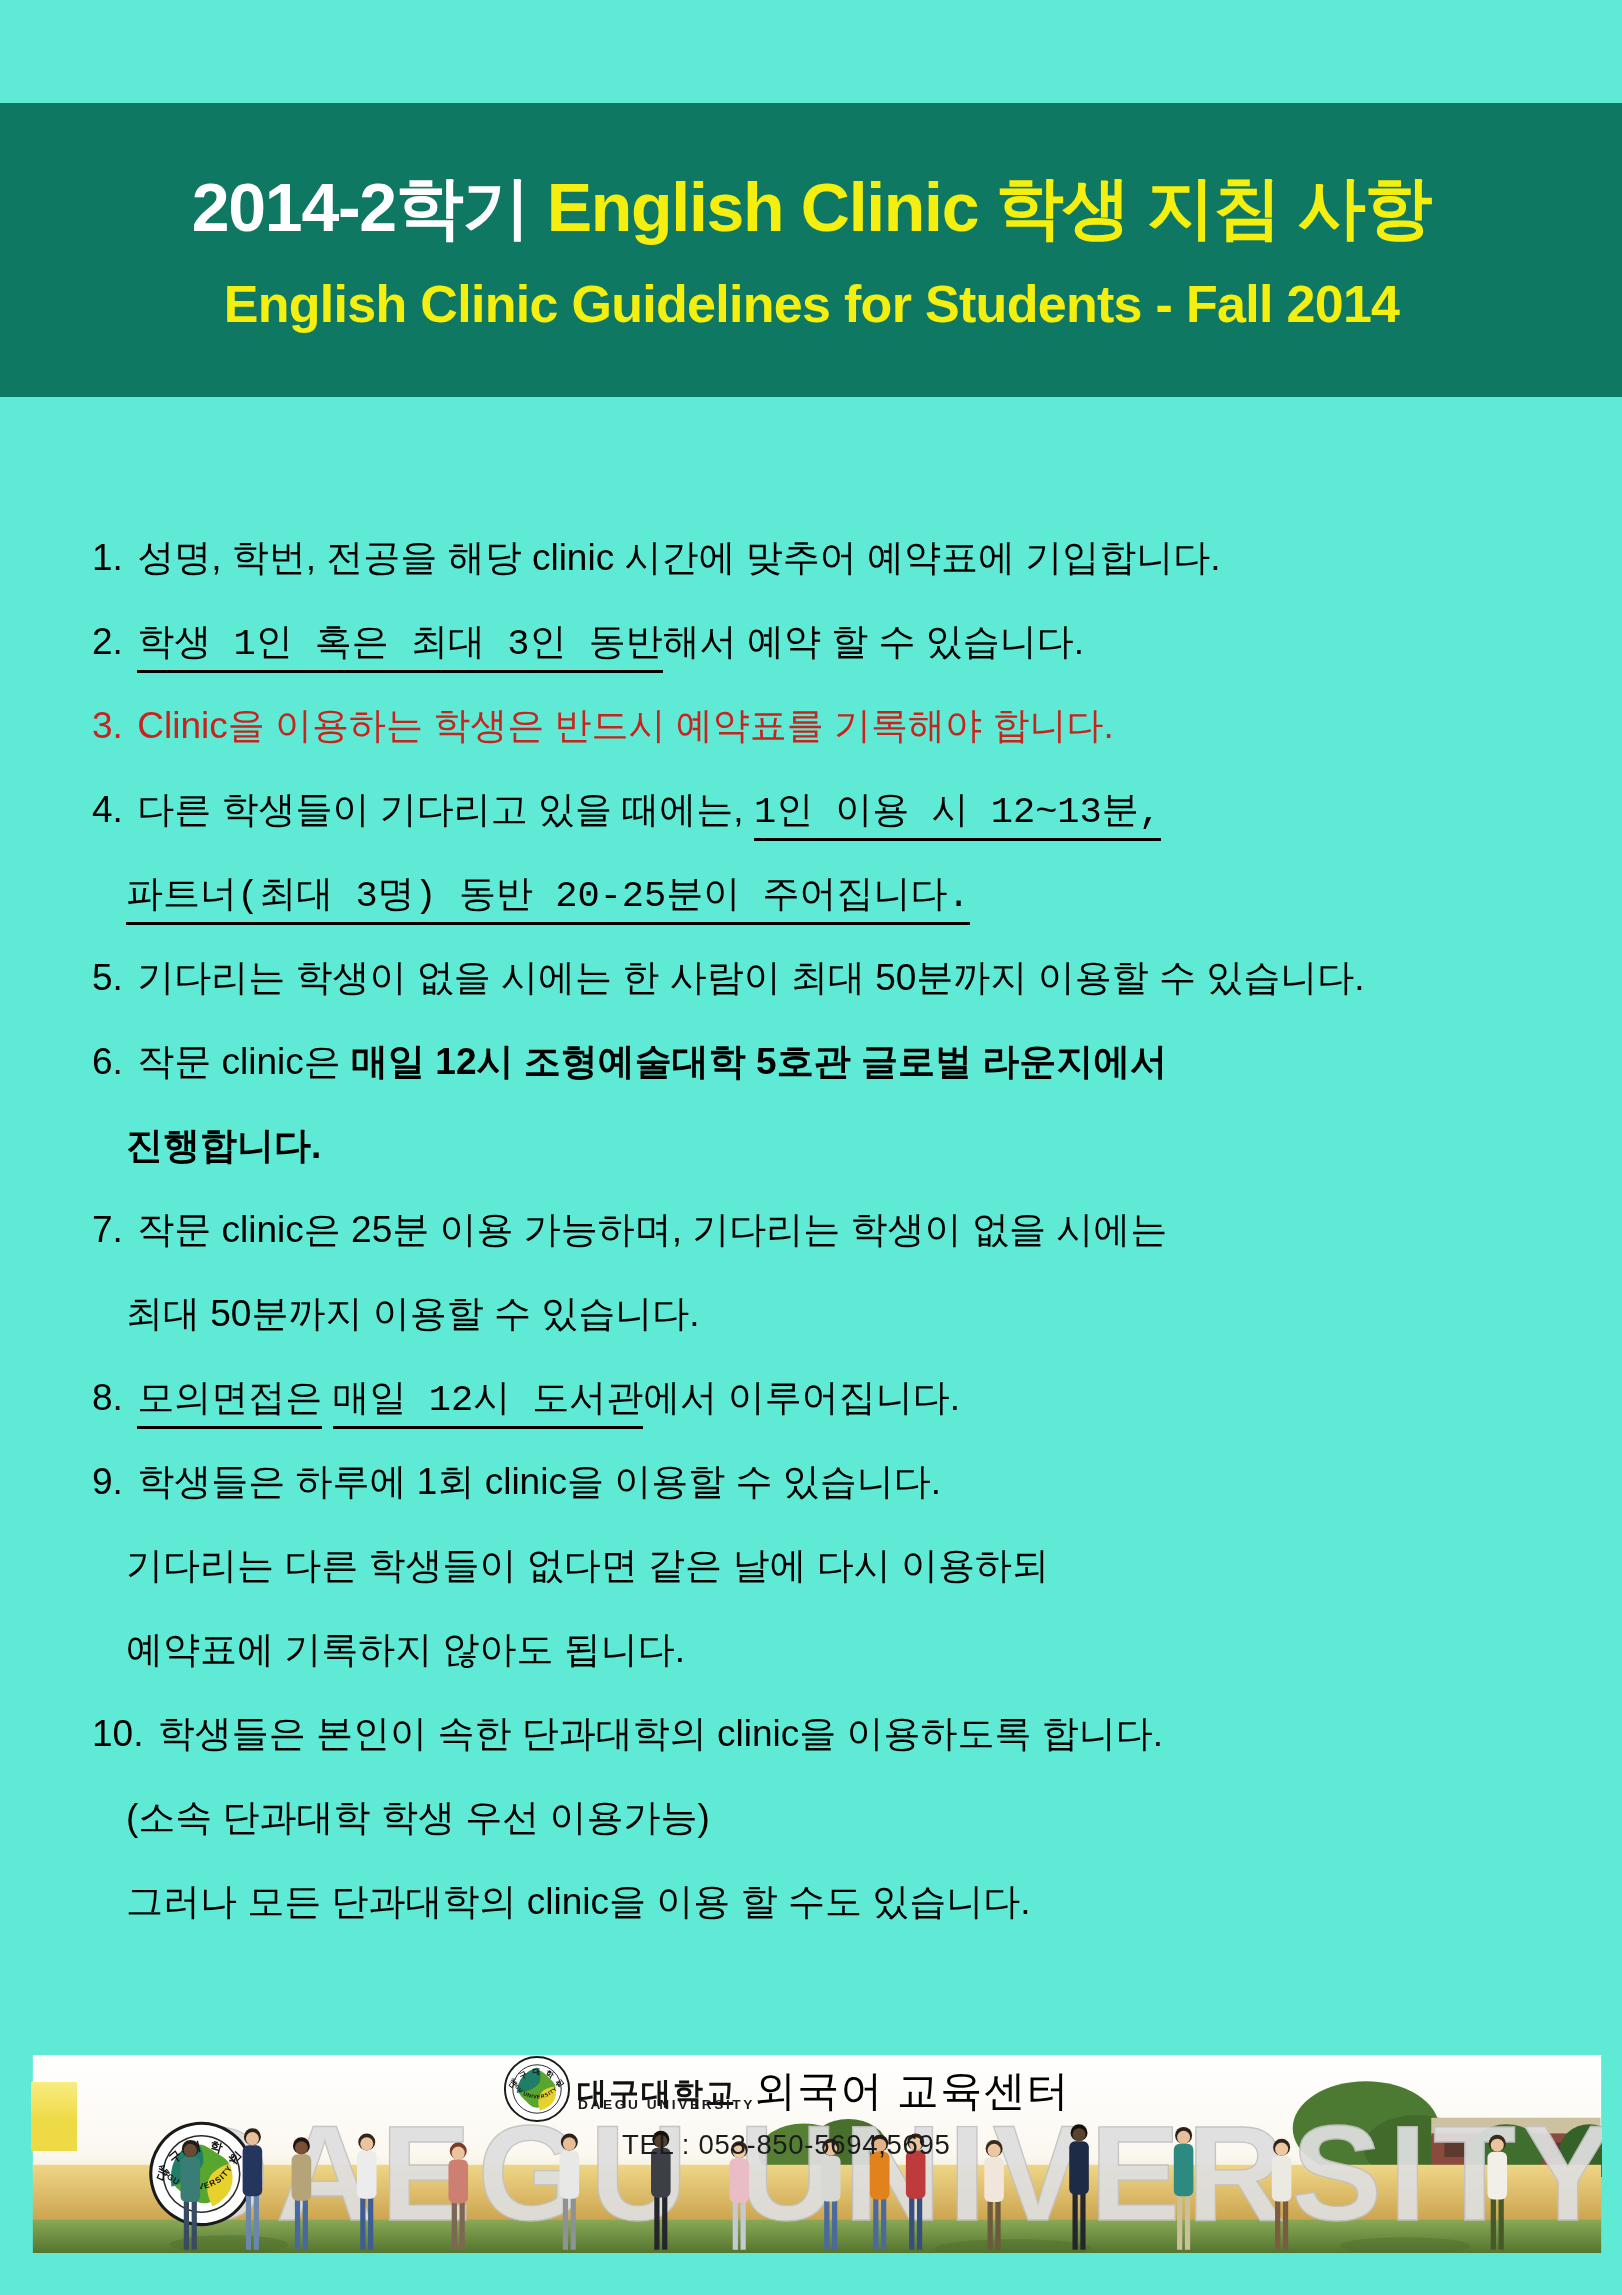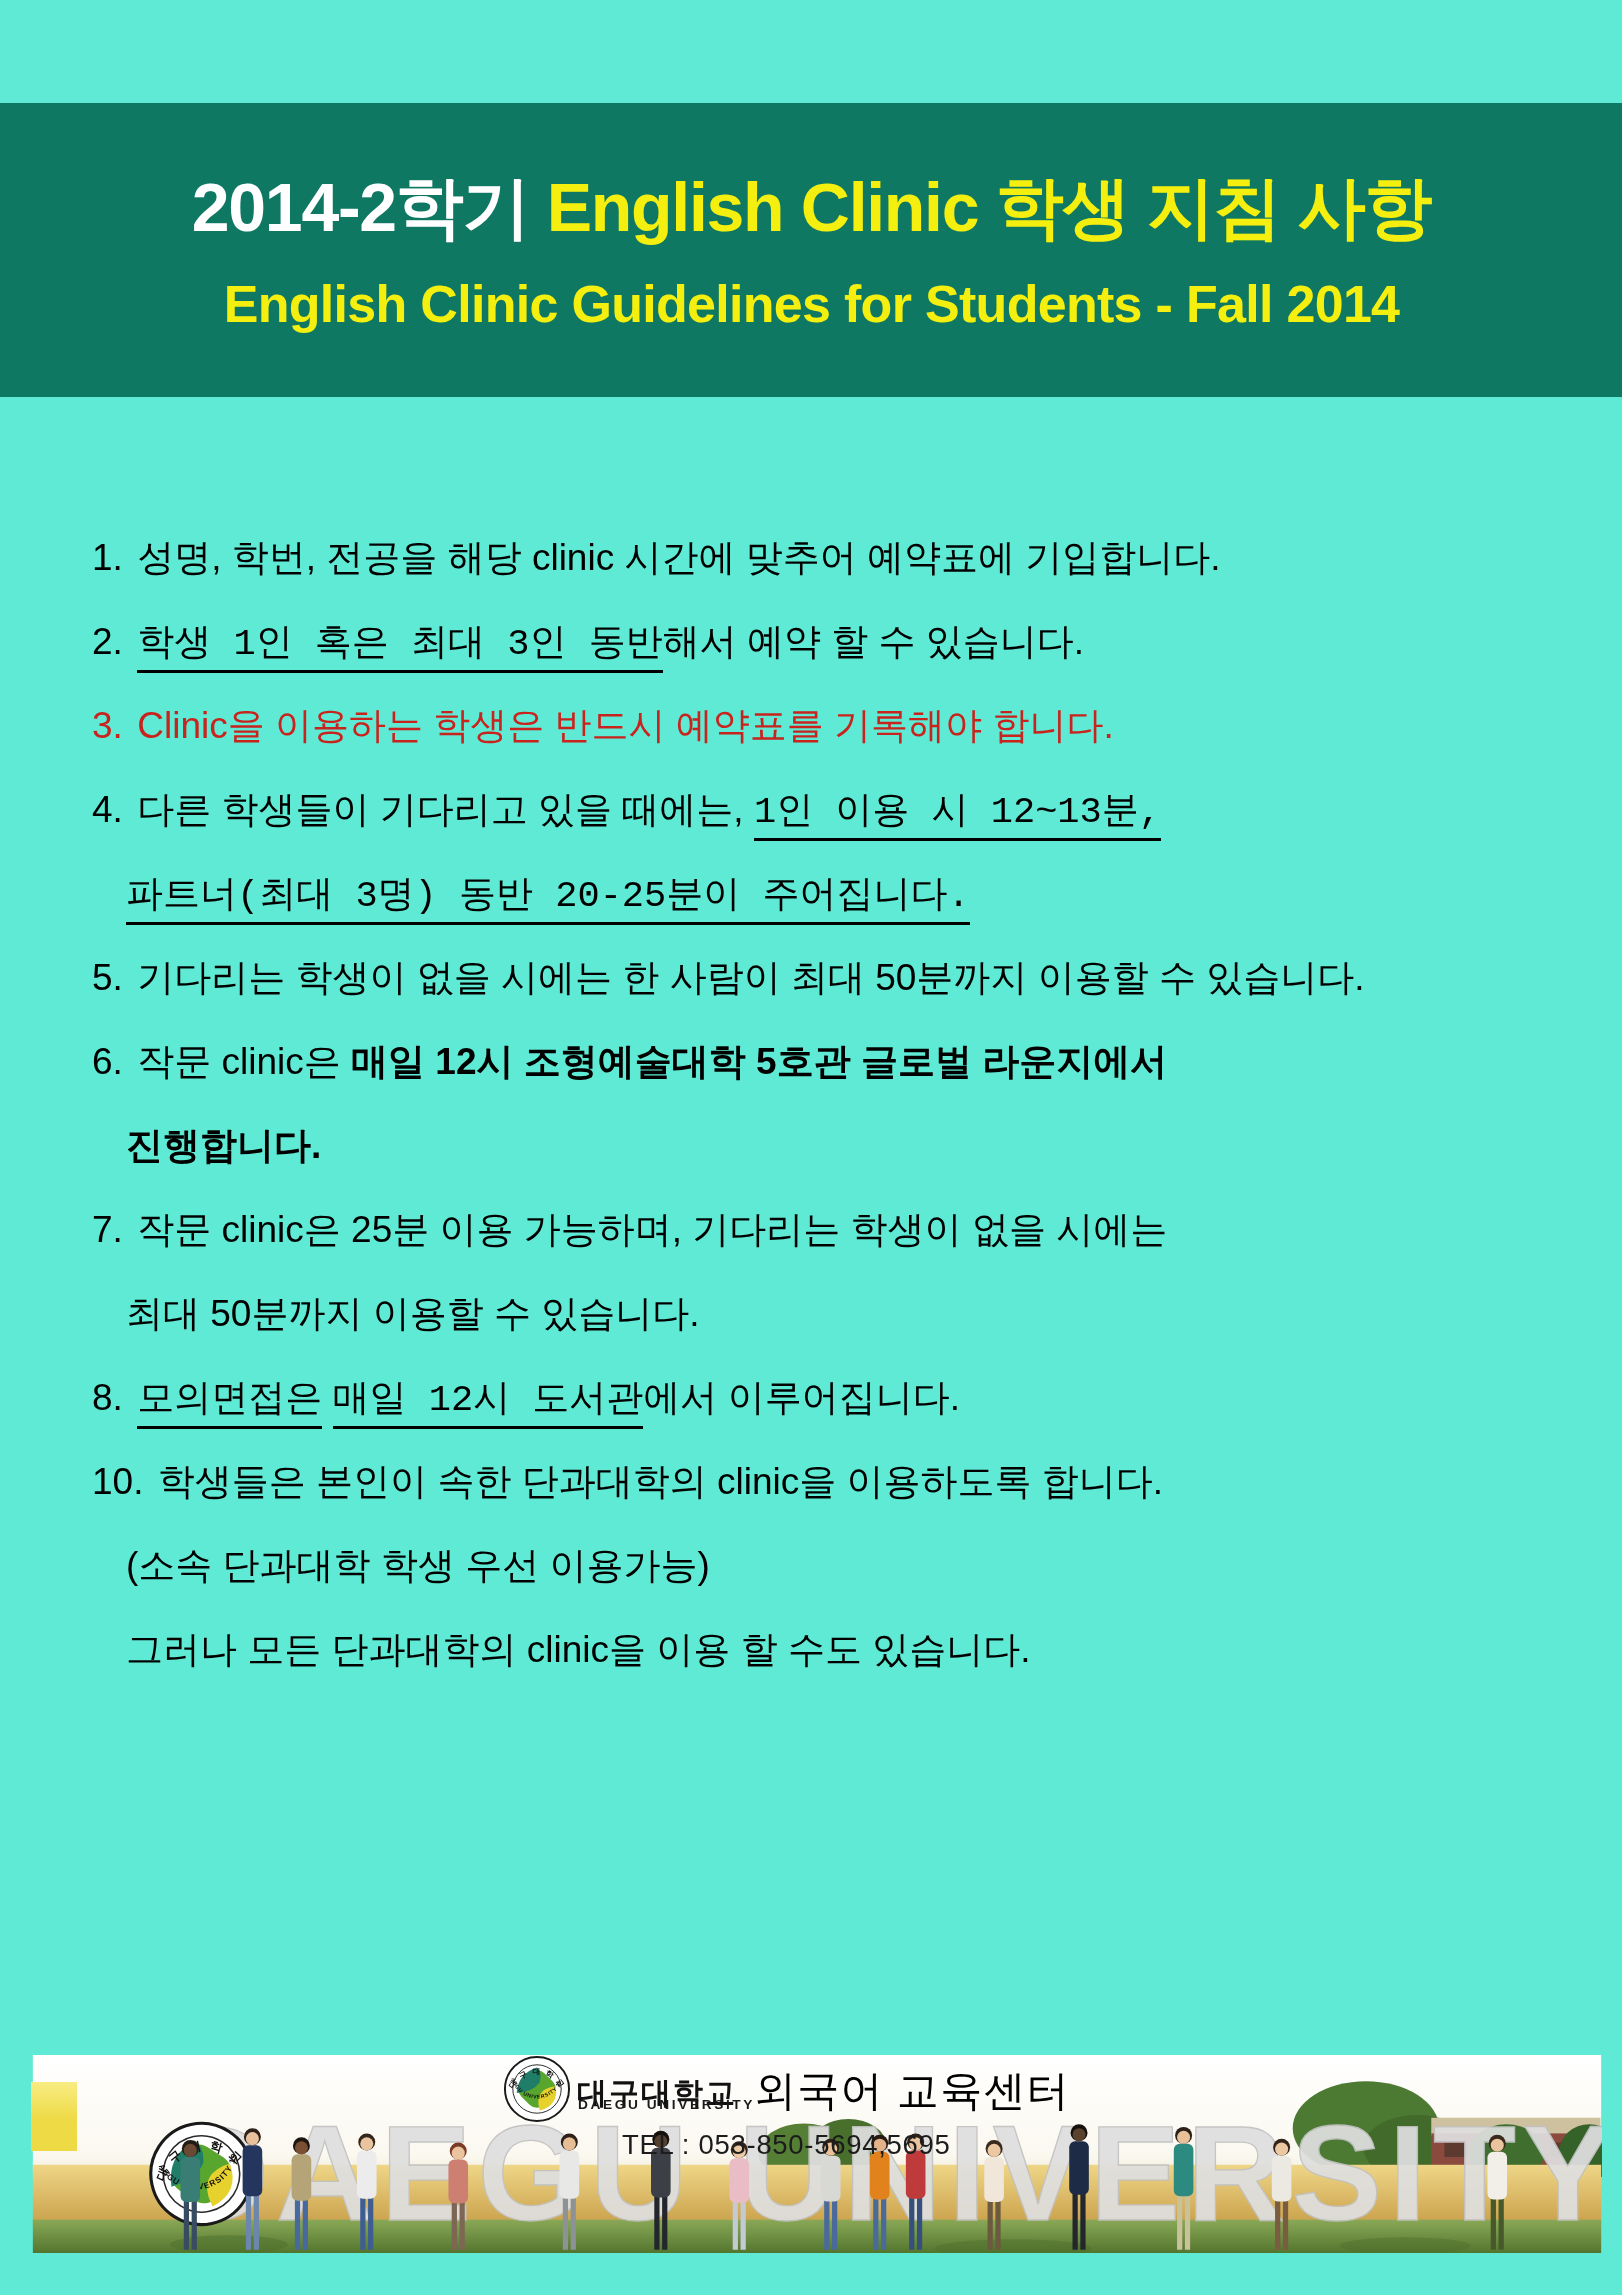--- a/index.html
+++ b/index.html
@@ -94,20 +94,25 @@
       <div class="g-item">
         <div class="g-line"><span class="g-num">6.</span><span>작문 clinic은 </span><span class="b">매일 12시 조형예술대학 5호관 글로벌 라운지에서</span></div>
         <div class="g-line cont"><span class="b">진행합니다.</span></div>
       </div>
       <div class="g-item">
         <div class="g-line"><span class="g-num">7.</span><span>작문 clinic은 25분 이용 가능하며, 기다리는 학생이 없을 시에는</span></div>
         <div class="g-line cont"><span>최대 50분까지 이용할 수 있습니다.</span></div>
       </div>
       <div class="g-item">
         <div class="g-line"><span class="g-num">8.</span><span class="u">모의면접은</span><span> </span><span class="u">매일 12시 도서관</span><span>에서 이루어집니다.</span></div>
+      </div>
+      <div class="g-item">
+        <div class="g-line"><span class="g-num">9.</span><span>학생들은 하루에 1회 clinic을 이용할 수 있습니다.</span></div>
+        <div class="g-line cont"><span>기다리는 다른 학생들이 없다면 같은 날에 다시 이용하되</span></div>
+        <div class="g-line cont"><span>예약표에 기록하지 않아도 됩니다.</span></div>
       </div>
       <div class="g-item">
         <div class="g-line"><span class="g-num">10.</span><span>학생들은 본인이 속한 단과대학의 clinic을 이용하도록 합니다.</span></div>
         <div class="g-line cont"><span>(소속 단과대학 학생 우선 이용가능)</span></div>
         <div class="g-line cont"><span>그러나 모든 단과대학의 clinic을 이용 할 수도 있습니다.</span></div>
       </div>
     </main>
 
   <div class="photo">
     <svg width="1570" height="198" viewBox="0 0 2400 303" xmlns="http://www.w3.org/2000/svg">

